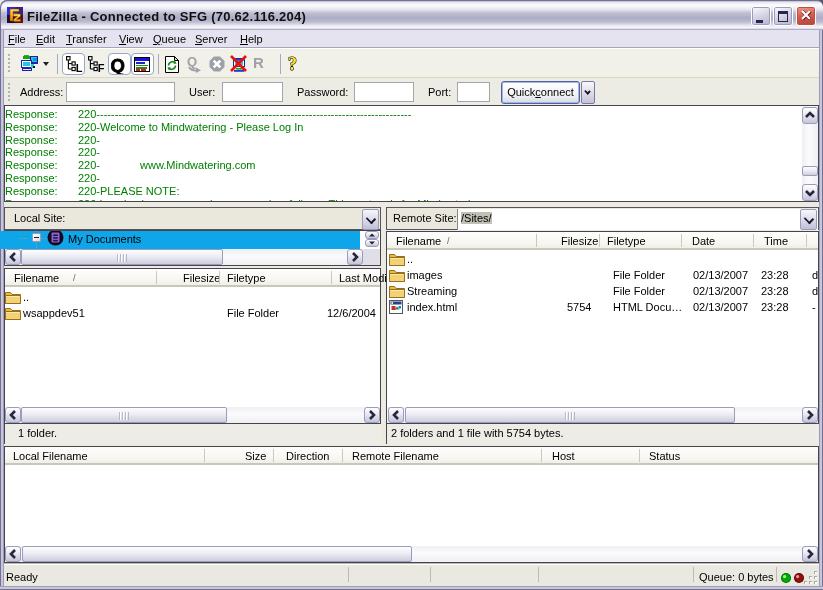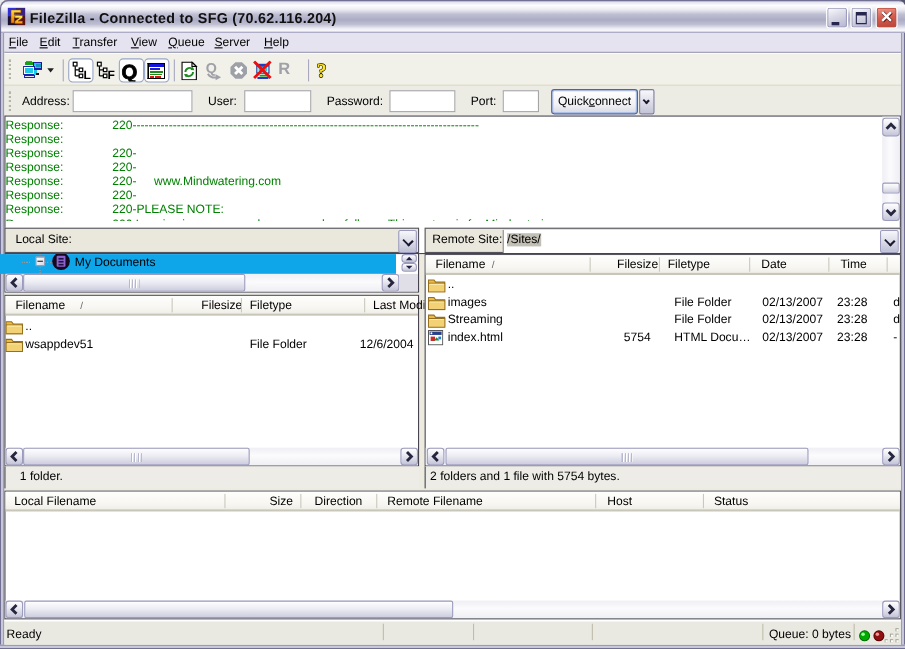--- a/index.html
+++ b/index.html
@@ -21,24 +21,24 @@
 #client { left:4px; top:30px; width:815px; height:556px; background:#EDEBDF; }
 
 #menubar { left:4px; top:30px; width:815px; height:17px; background:#E4E3EF; }
 .menuitem { position:absolute; top:3px; }
 #menusep { left:4px; top:47px; width:815px; height:2px; background:linear-gradient(180deg,#A5A5BB 0 1px,#FFFFFF 1px 2px); }
 #toolbar { left:4px; top:49px; width:815px; height:28px; background:#F1F1EA; }
 #toolsep { left:4px; top:77px; width:815px; height:1px; background:#DCD7C1; }
 #qcbar { left:4px; top:78px; width:815px; height:27px; background:#ECECE5; }
 .grip-v { width:2px; background-image:repeating-linear-gradient(180deg,#B5B4A7 0 2px,transparent 2px 4px); }
 
-#log { left:4px; top:105px; width:815px; height:126px; background:#fff; border:1px solid #46454F; box-shadow:inset -1px -1px 0 #FFFFFF;padding-left:38px; }
+#log { left:4px; top:105px; width:815px; height:97px; background:#fff; border:1px solid #46454F; box-shadow:inset -1px -1px 0 #FFFFFF;padding-left:38px; }
 .logline { position:absolute; left:0; width:795px; height:13px; color:#008000; white-space:pre; overflow:hidden; }
 .lr { position:absolute; left:0px; }
-.lm { position:absolute; left:73px;margin-left:24px; }
+.lm { position:absolute; left:73px; }
 .li { position:absolute; left:135px; }
 
 .sbtn { position:absolute; background:linear-gradient(180deg,#FFFFFF 0%,#E8E8F1 45%,#C4C4D9 100%); border:1px solid #9B9BBD; border-radius:3px; }
 .sbtn svg { display:block; }
 .sthumb { position:absolute; background:linear-gradient(180deg,#FEFEFE 0%,#EAEAF2 50%,#CDCDDF 100%); border:1px solid #9B9BBD; border-radius:2px; }
 .gripsh { position:absolute; left:50%; top:4px; width:10px; height:8px; margin-left:-5px;
  background-image:repeating-linear-gradient(90deg,#B6B6CC 0 1px,#fff 1px 2px,transparent 2px 3px); }
 .strack-v { position:absolute; background:linear-gradient(90deg,#EFEFF4 0%,#FBFBFD 45%,#EFEFF4 100%); }
 .strack-h { position:absolute; background:linear-gradient(180deg,#EFEFF4 0%,#FBFBFD 45%,#EFEFF4 100%); }
 
@@ -225,21 +225,21 @@
 
   <span class="abs" style="left:253px;top:54px;font-size:15px;font-weight:bold;color:#A0A0A8;">R</span>
   <div class="abs" style="left:280px;top:54px;width:1px;height:20px;background:#A8A8C0;"></div>
 
   <svg class="abs" style="left:286px;top:53px;" width="16" height="21" viewBox="0 0 16 21">
     <text x="2" y="17" font-size="18" font-weight="bold" fill="#FFE427" stroke="#000" stroke-width="1.1" paint-order="stroke" font-family="Liberation Serif">?</text>
   </svg>
 </div>
 <div id="log" class="abs">
   <div class="logline" style="top:2px;"><span class="lr">Response:</span><span class="lm">220--------------------------------------------------------------------------------------</span></div>
-  <div class="logline" style="top:15px;"><span class="lr">Response:</span></div>
+  <div class="logline" style="top:15px;"><span class="lr">Response:</span><span class="lm">220-Welcome to Mindwatering - Please Log In</span></div>
   <div class="logline" style="top:28px;"><span class="lr">Response:</span><span class="lm">220-</span></div>
   <div class="logline" style="top:40px;"><span class="lr">Response:</span><span class="lm">220-</span></div>
   <div class="logline" style="top:53px;"><span class="lr">Response:</span><span class="lm">220-</span><span class="li">www.Mindwatering.com</span></div>
   <div class="logline" style="top:66px;"><span class="lr">Response:</span><span class="lm">220-</span></div>
   <div class="logline" style="top:79px;"><span class="lr">Response:</span><span class="lm">220-PLEASE NOTE:</span></div>
   <div class="logline" style="top:92px;height:3px;"><span class="lr">Response:</span><span class="lm">220 Logging in means you have agreed as follows: This system is for Mindwatering</span></div>
 </div>
 
 <div class="abs strack-v" style="left:802px;top:106px;width:16px;height:95px;"></div>
 <div class="sbtn" style="left:802px;top:107px;width:16px;height:17px;">

